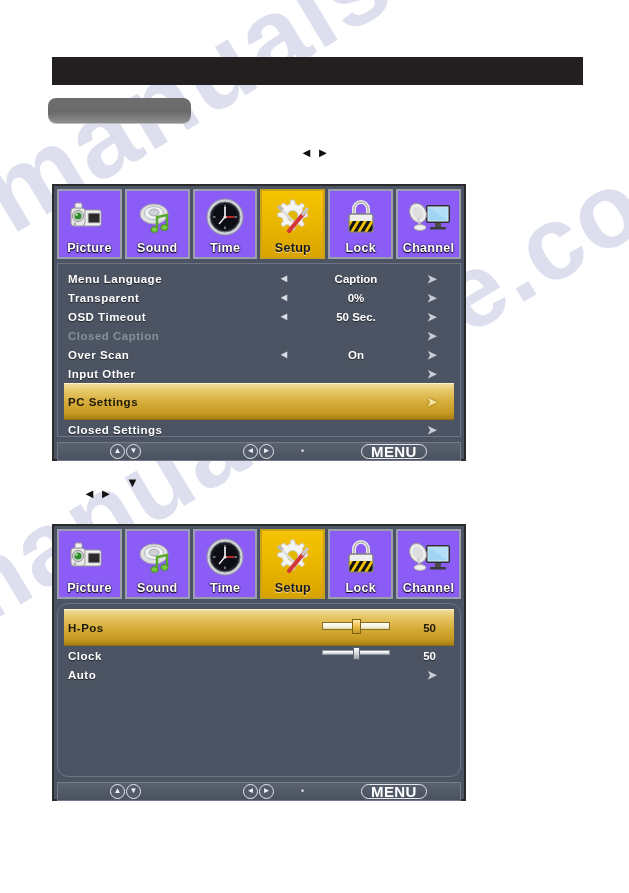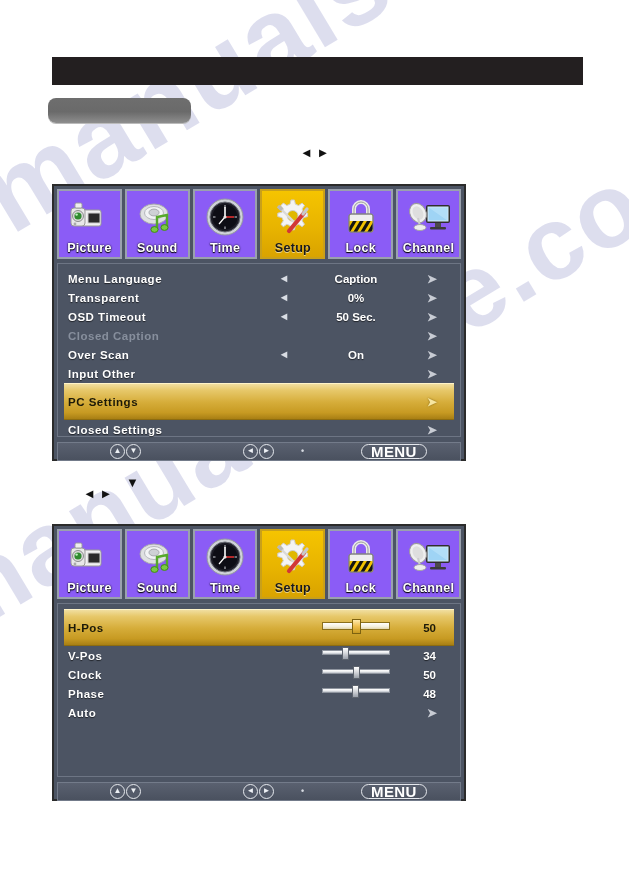--- a/index.html
+++ b/index.html
@@ -113,21 +113,21 @@
   
   .osd-body{
     margin-top:4px;
     background:#4c5463;
     border:1px solid #6d7584;
     box-sizing:border-box;
     padding:5px 6px 6px 6px;
     height:174px;
     position:relative;
   }
-  .osd-2 .osd-body{height:174px;}
+  .osd-2 .osd-body{height:174px;border-radius:11px;}
 
   .row{
     display:flex;align-items:center;
     height:19px;
     padding:0 4px;
     box-sizing:border-box;
     position:relative;
     gap:36px;
   }
   .row.highlight{
@@ -555,50 +555,30 @@
         <span class="row-label">H-Pos</span>
         <span class="slider-wrap">
           <span class="slider-spacer"></span>
           <span class="track">
             <span class="knob" style="left:50%"></span>
           </span>
           <span class="slider-num">50</span>
         </span>
       </div>
       <div class="row">
-        <span class="row-label">V-Pos</span>
-        <span class="slider-wrap">
-          <span class="slider-spacer"></span>
-          <span class="track">
-            <span class="knob" style="left:34%"></span>
-          </span>
-          <span class="slider-num">34</span>
-        </span>
-      </div>
-      <div class="row">
         <span class="row-label">Clock</span>
         <span class="slider-wrap">
           <span class="slider-spacer"></span>
           <span class="track">
             <span class="knob" style="left:50%"></span>
           </span>
           <span class="slider-num">50</span>
         </span>
       </div>
       <div class="row">
-        <span class="row-label">Phase</span>
-        <span class="slider-wrap">
-          <span class="slider-spacer"></span>
-          <span class="track">
-            <span class="knob" style="left:48%"></span>
-          </span>
-          <span class="slider-num">48</span>
-        </span>
-      </div>
-      <div class="row">
         <span class="row-label">Auto</span>
         <span class="row-value"></span>
         <span class="arrow-r">➤</span>
       </div>
     </div>
   <div class="osd-foot">
     <div class="foot-grp g1">
       <div class="rbtn">▲</div>
       <div class="rbtn">▼</div>
     </div>

